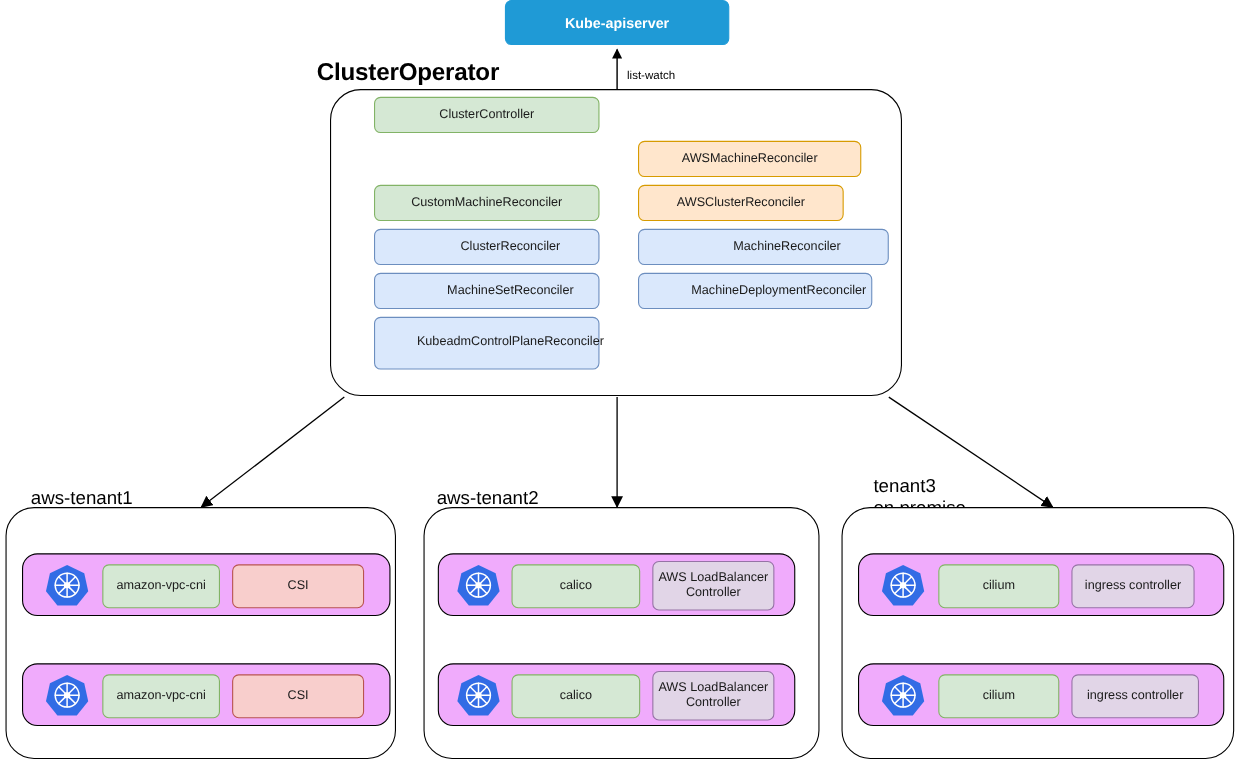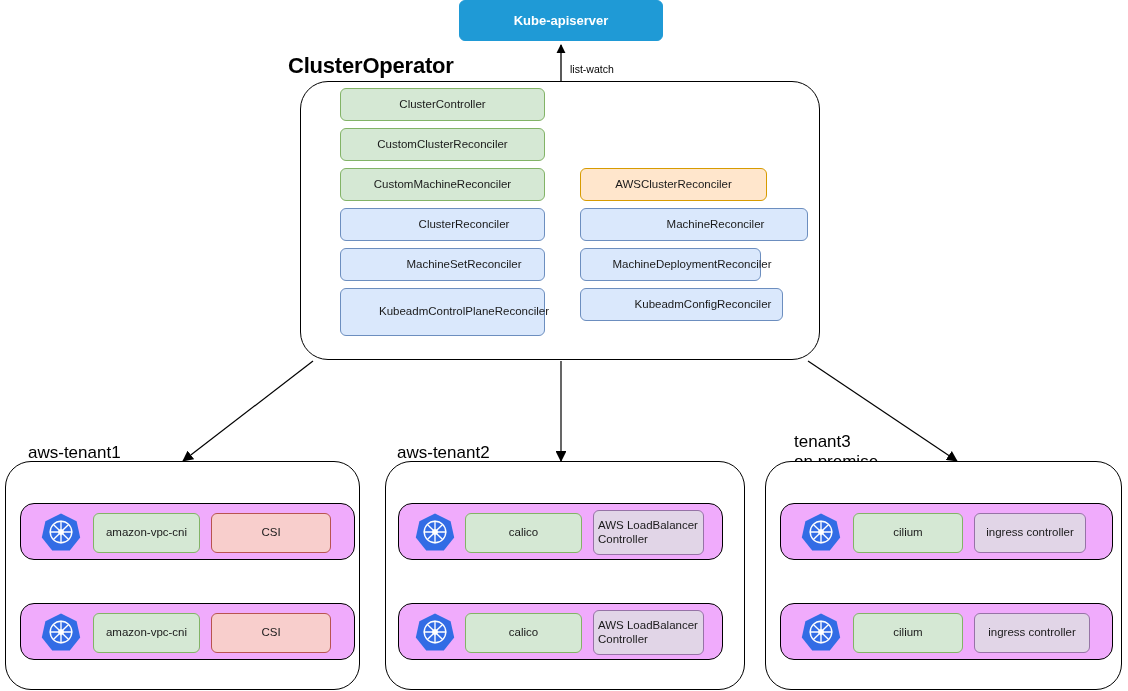--- a/index.html
+++ b/index.html
@@ -48,21 +48,21 @@
     border: 1.6px solid #000000;
     border-radius: 28px;
     background: #ffffff;
   }
 
   
   .pill {
     border-radius: 6px;
     border: 1px solid;
     display: flex; align-items: center; justify-content: center;
-    text-align: left;
+    text-align: center;
     font-size: 11.5px;
     line-height: 1.18;
     color: #1a1a1a;
     padding: 0 4px;
   }
   .pill.green  { background: #d5e8d4; border-color: #82b366; }
   .pill.blue   { background: #dae8fc; border-color: #6c8ebf; padding-left: 47px; }
   .pill.orange { background: #ffe6cc; border-color: #d79b00; }
   .pill.red    { background: #f8cecc; border-color: #b85450; }
   .pill.purple { background: #e1d5e7; border-color: #9673a6; }
@@ -130,47 +130,44 @@
 
   <div class="abs edge-label" style="left:570px; top:63px;">list-watch</div>
 
   <div class="abs operator-title">ClusterOperator</div>
 
   <div class="abs operator-box"></div>
 
   <div class="abs pill green" style="left:340px; top:88px; width:205px; height:33px;">
     <span>ClusterController</span>
   </div>
-  <div class="abs pill green" style="left:340px; top:128px; width:205px; height:33px;">
-    <span>CustomClusterReconciler</span>
-  </div>
   <div class="abs pill green" style="left:340px; top:168px; width:205px; height:33px;">
     <span>CustomMachineReconciler</span>
   </div>
   <div class="abs pill blue" style="left:340px; top:208px; width:205px; height:33px;">
     <span>ClusterReconciler</span>
   </div>
   <div class="abs pill blue" style="left:340px; top:248px; width:205px; height:33px;">
     <span>MachineSetReconciler</span>
   </div>
   <div class="abs pill blue" style="left:340px; top:288px; width:205px; height:48px;">
     <span>KubeadmControlPlaneReconciler</span>
   </div>
 
+  <div class="abs pill orange" style="left:580px; top:128px; width:203px; height:33px;">
+    <span>AWSMachineReconciler</span>
+  </div>
   <div class="abs pill orange" style="left:580px; top:168px; width:187px; height:33px;">
     <span>AWSClusterReconciler</span>
   </div>
   <div class="abs pill blue" style="left:580px; top:208px; width:228px; height:33px;">
     <span>MachineReconciler</span>
   </div>
-  <div class="abs pill blue" style="left:580px; top:248px; width:181px; height:33px;">
+  <div class="abs pill blue" style="left:580px; top:248px; width:213px; height:33px;">
     <span>MachineDeploymentReconciler</span>
-  </div>
-  <div class="abs pill blue" style="left:580px; top:288px; width:203px; height:33px;">
-    <span>KubeadmConfigReconciler</span>
   </div>
 
   <div class="abs tenant-label" style="left:28px; top:443px;">aws-tenant1</div>
   <div class="abs tenant-box" style="left:5px; width:355px;"></div>
 
   <div class="abs node-box" style="left:20px; top:503px; width:335px;">
     <div class="abs" style="left:20px; top:8px;">
       <svg class="k8s-logo" viewBox="0 0 100 100" aria-hidden="true">
         <polygon points="50,4 89,23 98,64 72,96 28,96 2,64 11,23" fill="#326ce5"></polygon>
         <g fill="none" stroke="#ffffff" stroke-width="3.4" stroke-linecap="round">

